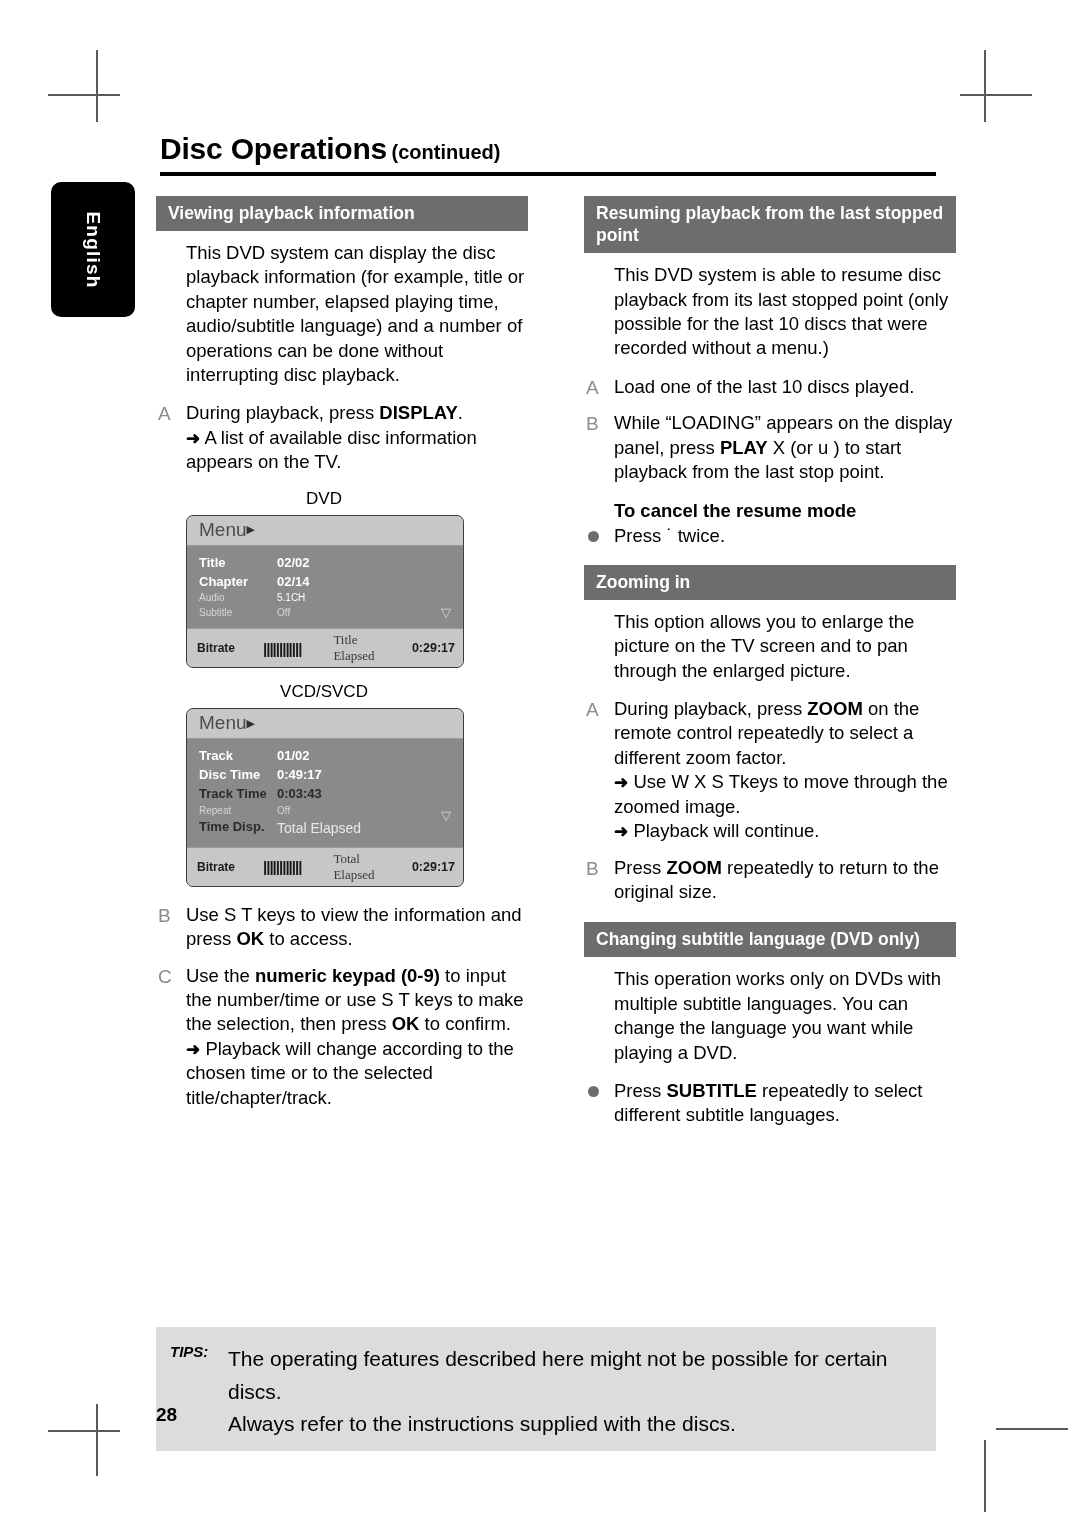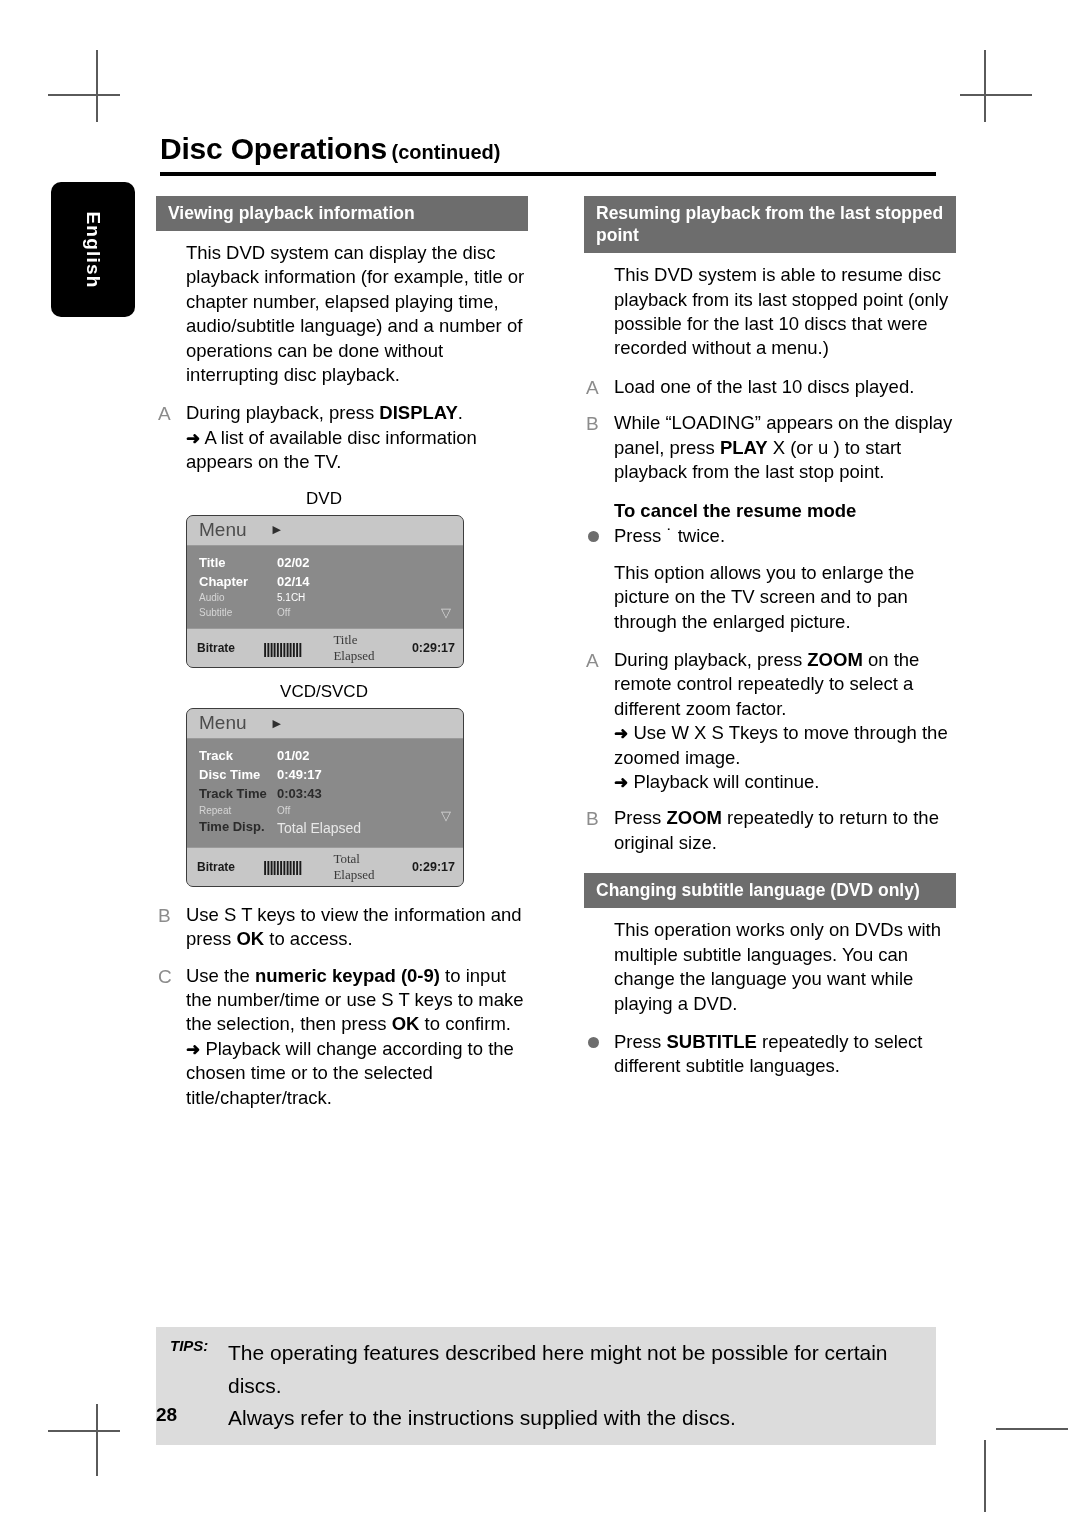--- a/index.html
+++ b/index.html
@@ -163,21 +163,20 @@
     overflow: hidden;
     background: #8a8a8a;
   }
   .osd-menubar {
     background: #c7c7c7;
     color: #4c4c4c;
     font-size: 19px;
     padding: 3px 0 4px 12px;
     display: flex;
     align-items: center;
-    gap: 26px;
     border-bottom: 1px solid #9a9a9a;
   }
   .osd-menubar .caret { font-size: 11px; color: #2f2f2f; }
   .osd-body {
     position: relative;
     padding: 8px 0 8px 12px;
   }
   .osd-row {
     display: flex;
     font-size: 13px;
@@ -215,21 +214,21 @@
   .osd-foot .elapsed-label { color: #3a3a3a; font-weight: normal; font-size: 13px; margin-right: 8px; font-family: Liberation Serif, serif; }
   .osd-foot .elapsed-val { font-size: 12.5px; }
 
   
   .tips {
     position: absolute;
     left: 156px;
     top: 1327px;
     width: 780px;
     background: #dcdcdc;
-    padding: 10px 0 10px 0;
+    padding: 16px 0 10px 0;
   }
   .tips-inner {
     display: flex;
     padding-left: 14px;
   }
   .tips-label {
     font-size: 15px;
     font-weight: bold;
     font-style: italic;
     width: 58px;
@@ -385,20 +384,21 @@
       <span class="marker">B</span>
       <span>While “LOADING” appears on the display panel, press </span><span class="bold">PLAY</span><span>  X (or u    ) to start playback from the last stop point.</span>
     </div>
 
     <div class="sub-head">To cancel the resume mode</div>
     <div class="bullet-step">
       <span class="dot"></span>
       <span>Press  ˙    twice.</span>
     </div>
 
+    <div class="sec-head" style="margin-top:16px;">Zooming in</div>
     <p class="para">This option allows you to enlarge the picture on the TV screen and to pan through the enlarged picture.</p>
 
     <div class="step">
       <span class="marker">A</span>
       <span>During playback, press </span><span class="bold">ZOOM</span><span> on the remote control repeatedly to select a different zoom factor.</span><br>
       <span class="arrow">➜</span>
       <span>Use  W X S Tkeys to move through the zoomed image.</span><br>
       <span class="arrow">➜</span>
       <span>Playback will continue.</span>
     </div>

